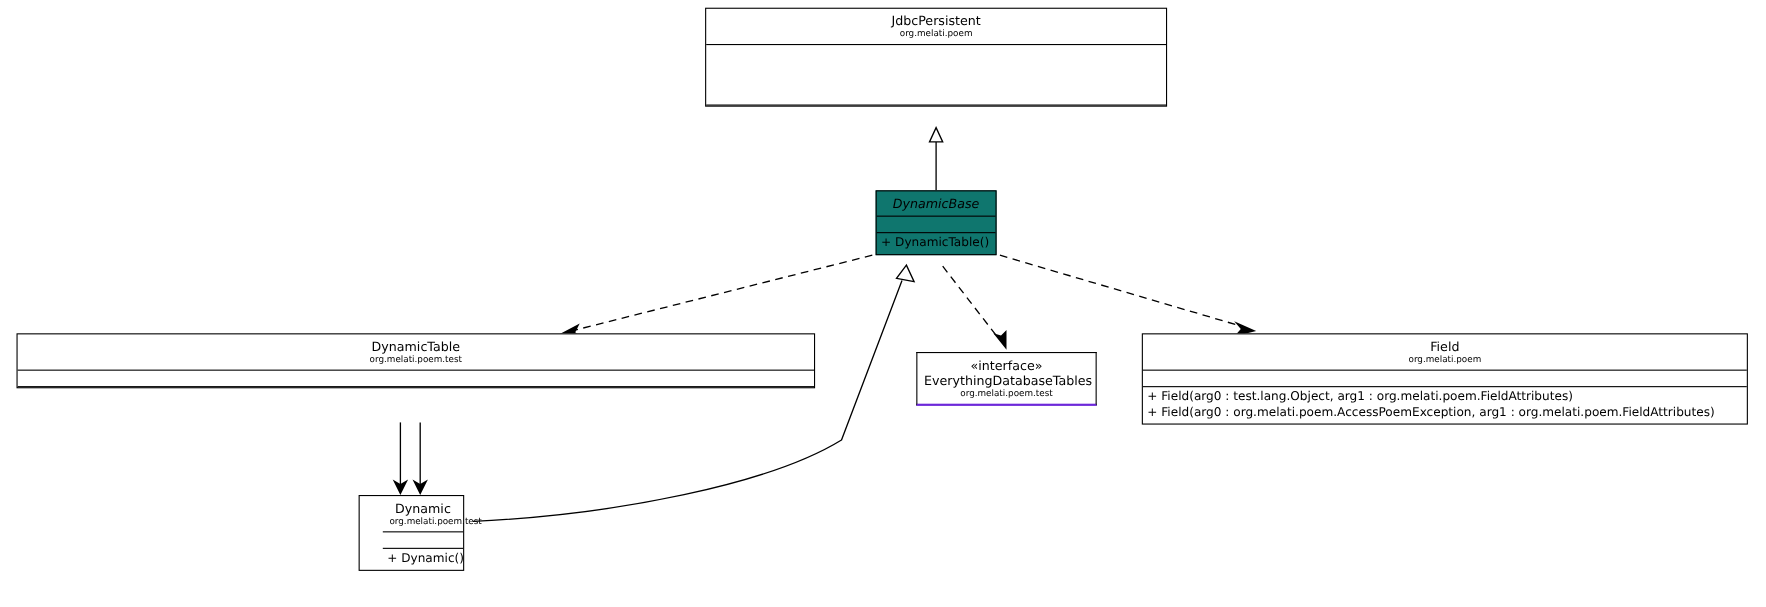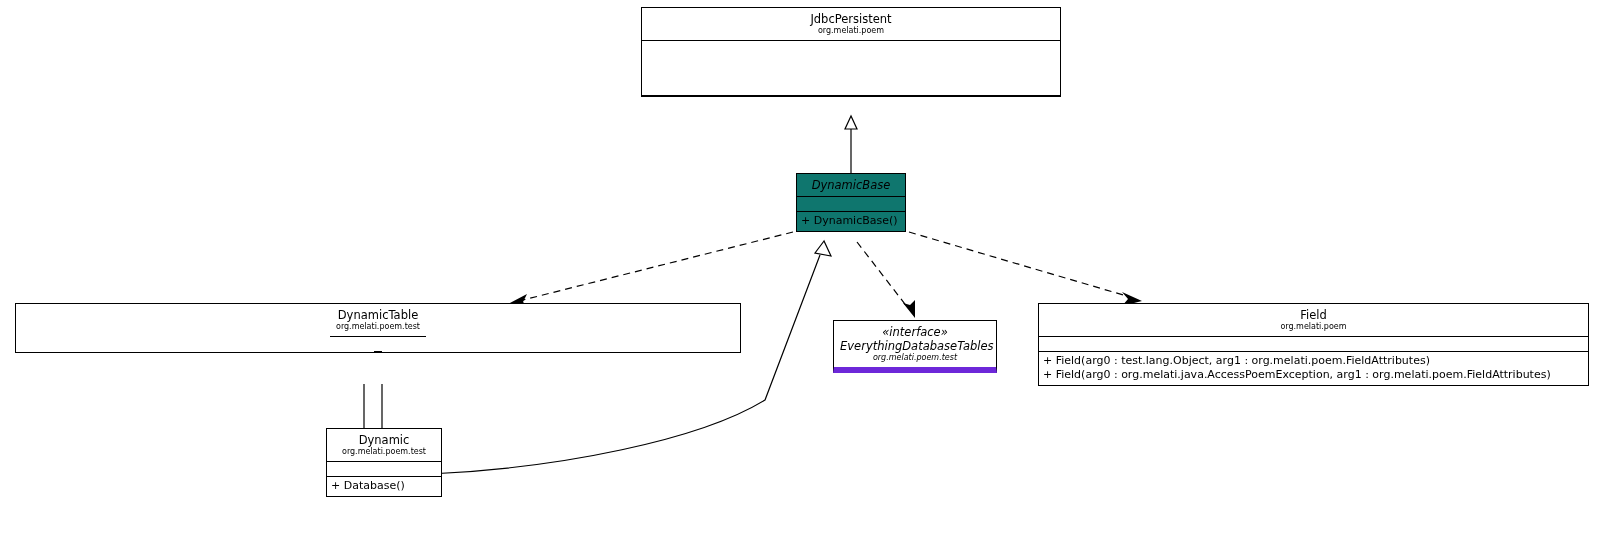--- a/index.html
+++ b/index.html
@@ -75,27 +75,27 @@
   }
   .op-line {
     font-size: 11px;
     line-height: 14px;
     white-space: nowrap;
     text-align: left;
   }
   
   #box-jdbcpersistent { left: 641px;  top: 7px;   width: 420px; gap: 40px; }
   #box-dynamicbase    { left: 796px;  top: 173px; width: 110px; }
-  #box-dynamictable   { left: 15px;   top: 303px; width: 726px; align-items: center; }
+  #box-dynamictable   { left: 15px;   top: 303px; width: 726px; }
   #box-everything     { left: 833px;  top: 320px; width: 164px; }
   #box-field          { left: 1038px; top: 303px; width: 551px; }
-  #box-dynamic        { left: 326px;  top: 428px; width: 116px; }
+  #box-dynamic        { left: 326px;  top: 450px; width: 96px; padding-left: 21px; }
 
   #box-everything .cls-header { border-bottom: none; }
-  #box-everything { border-bottom: 6px solid #6d28d9; font-style: italic; }
+  #box-everything { border-bottom: 2px solid #6d28d9; }
 </style>
 </head>
 <body>
 
 <div id="diagram">
 
   <svg id="edges" width="1605" height="552" viewBox="0 0 1605 552" xmlns="http://www.w3.org/2000/svg">
 
     <g>
       <line x1="851" y1="173" x2="851" y2="128" stroke="#000" stroke-width="1.2"></line>
@@ -139,21 +139,21 @@
     </div>
     <div class="cls-attrs"></div>
   </div>
 
   <div class="uml-class highlight" id="box-dynamicbase">
     <div class="cls-header">
       <div class="cls-name italic">DynamicBase</div>
     </div>
     <div class="cls-attrs"></div>
     <div class="cls-ops">
-      <div class="op-line">+ DynamicBase()</div>
+      <div class="op-line">+ DynamicTable()</div>
     </div>
   </div>
 
   <div class="uml-class" id="box-dynamictable">
     <div class="cls-header">
       <div class="cls-name">DynamicTable</div>
       <div class="cls-pkg">org.melati.poem.test</div>
     </div>
     <div class="cls-attrs"></div>
   </div>
@@ -167,28 +167,28 @@
   </div>
 
   <div class="uml-class" id="box-field">
     <div class="cls-header">
       <div class="cls-name">Field</div>
       <div class="cls-pkg">org.melati.poem</div>
     </div>
     <div class="cls-attrs"></div>
     <div class="cls-ops">
       <div class="op-line">+ Field(arg0 : test.lang.Object, arg1 : org.melati.poem.FieldAttributes)</div>
-      <div class="op-line">+ Field(arg0 : org.melati.java.AccessPoemException, arg1 : org.melati.poem.FieldAttributes)</div>
+      <div class="op-line">+ Field(arg0 : org.melati.poem.AccessPoemException, arg1 : org.melati.poem.FieldAttributes)</div>
     </div>
   </div>
 
   <div class="uml-class" id="box-dynamic">
     <div class="cls-header">
       <div class="cls-name">Dynamic</div>
       <div class="cls-pkg">org.melati.poem.test</div>
     </div>
     <div class="cls-attrs"></div>
     <div class="cls-ops">
-      <div class="op-line">+ Database()</div>
+      <div class="op-line">+ Dynamic()</div>
     </div>
   </div>
 
 </div>
 
 </body></html>

